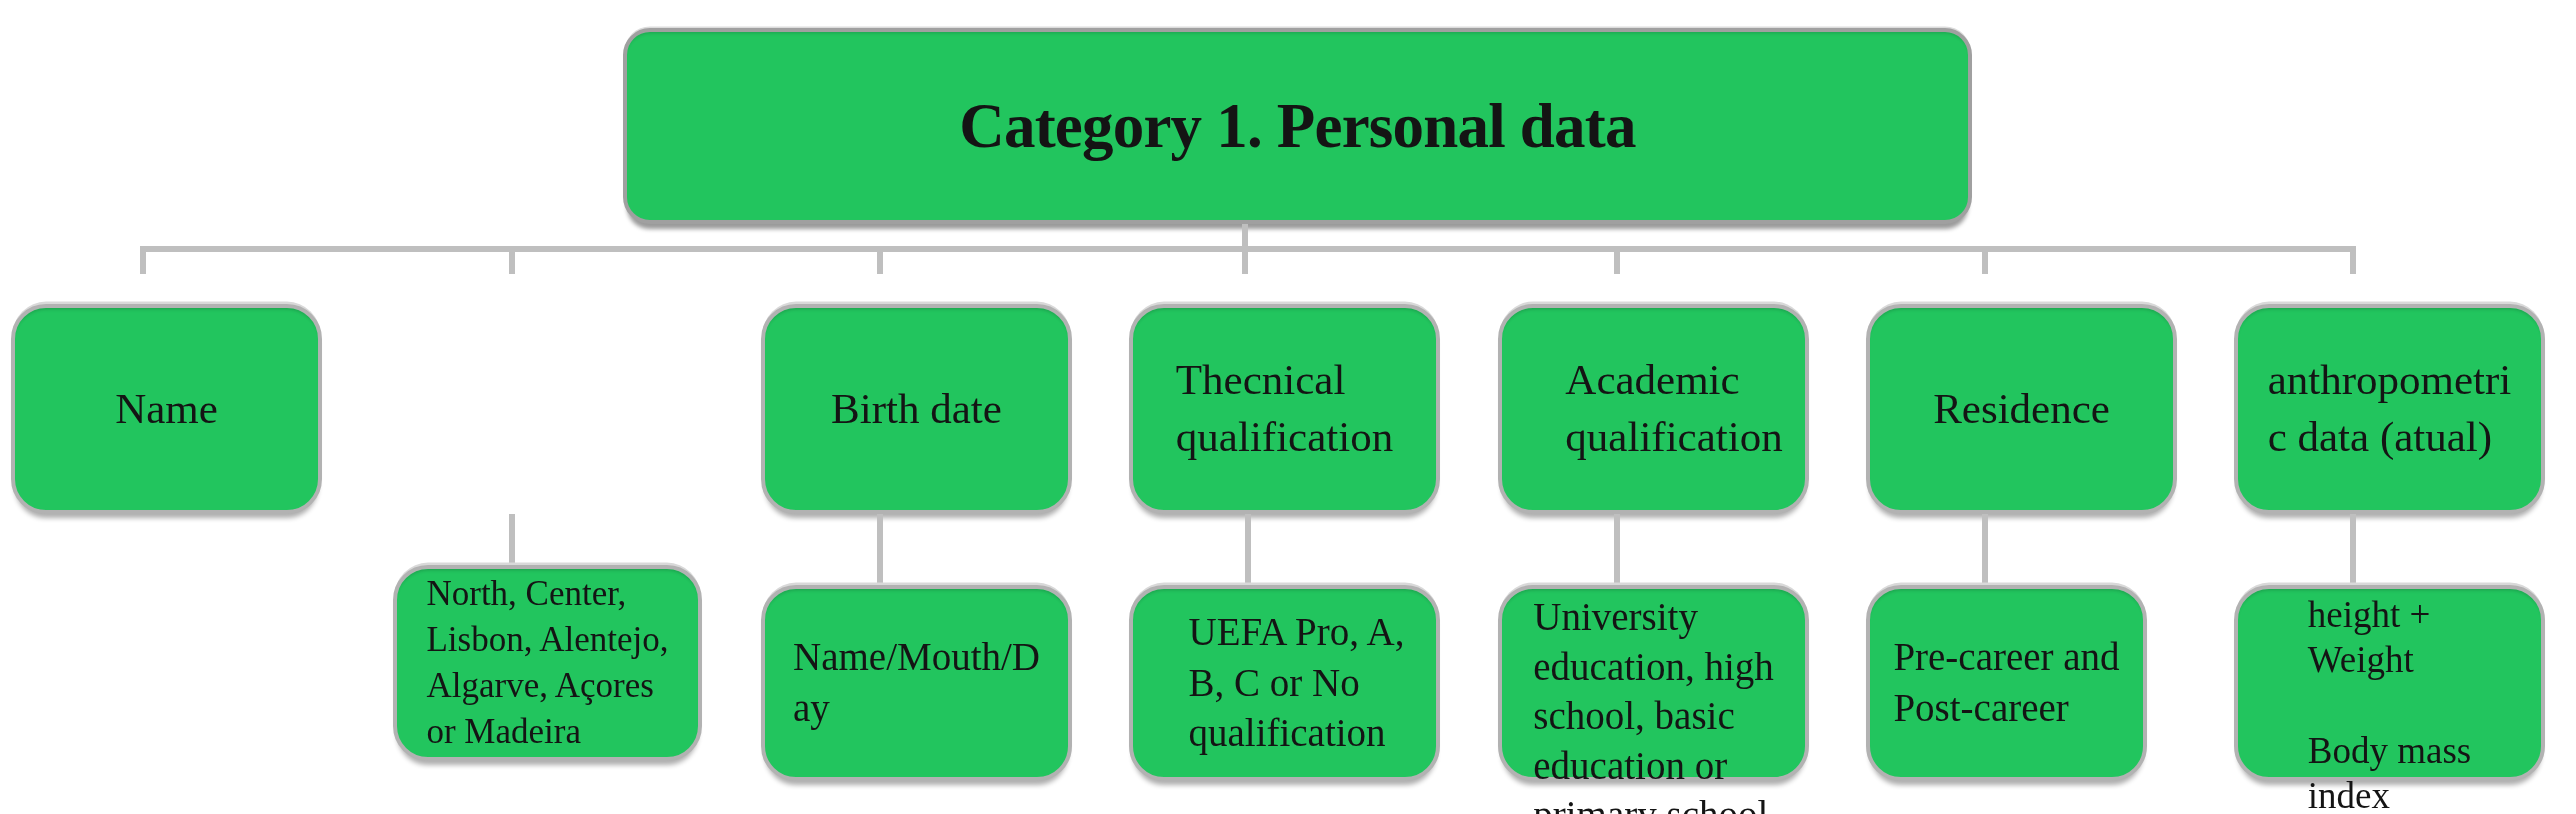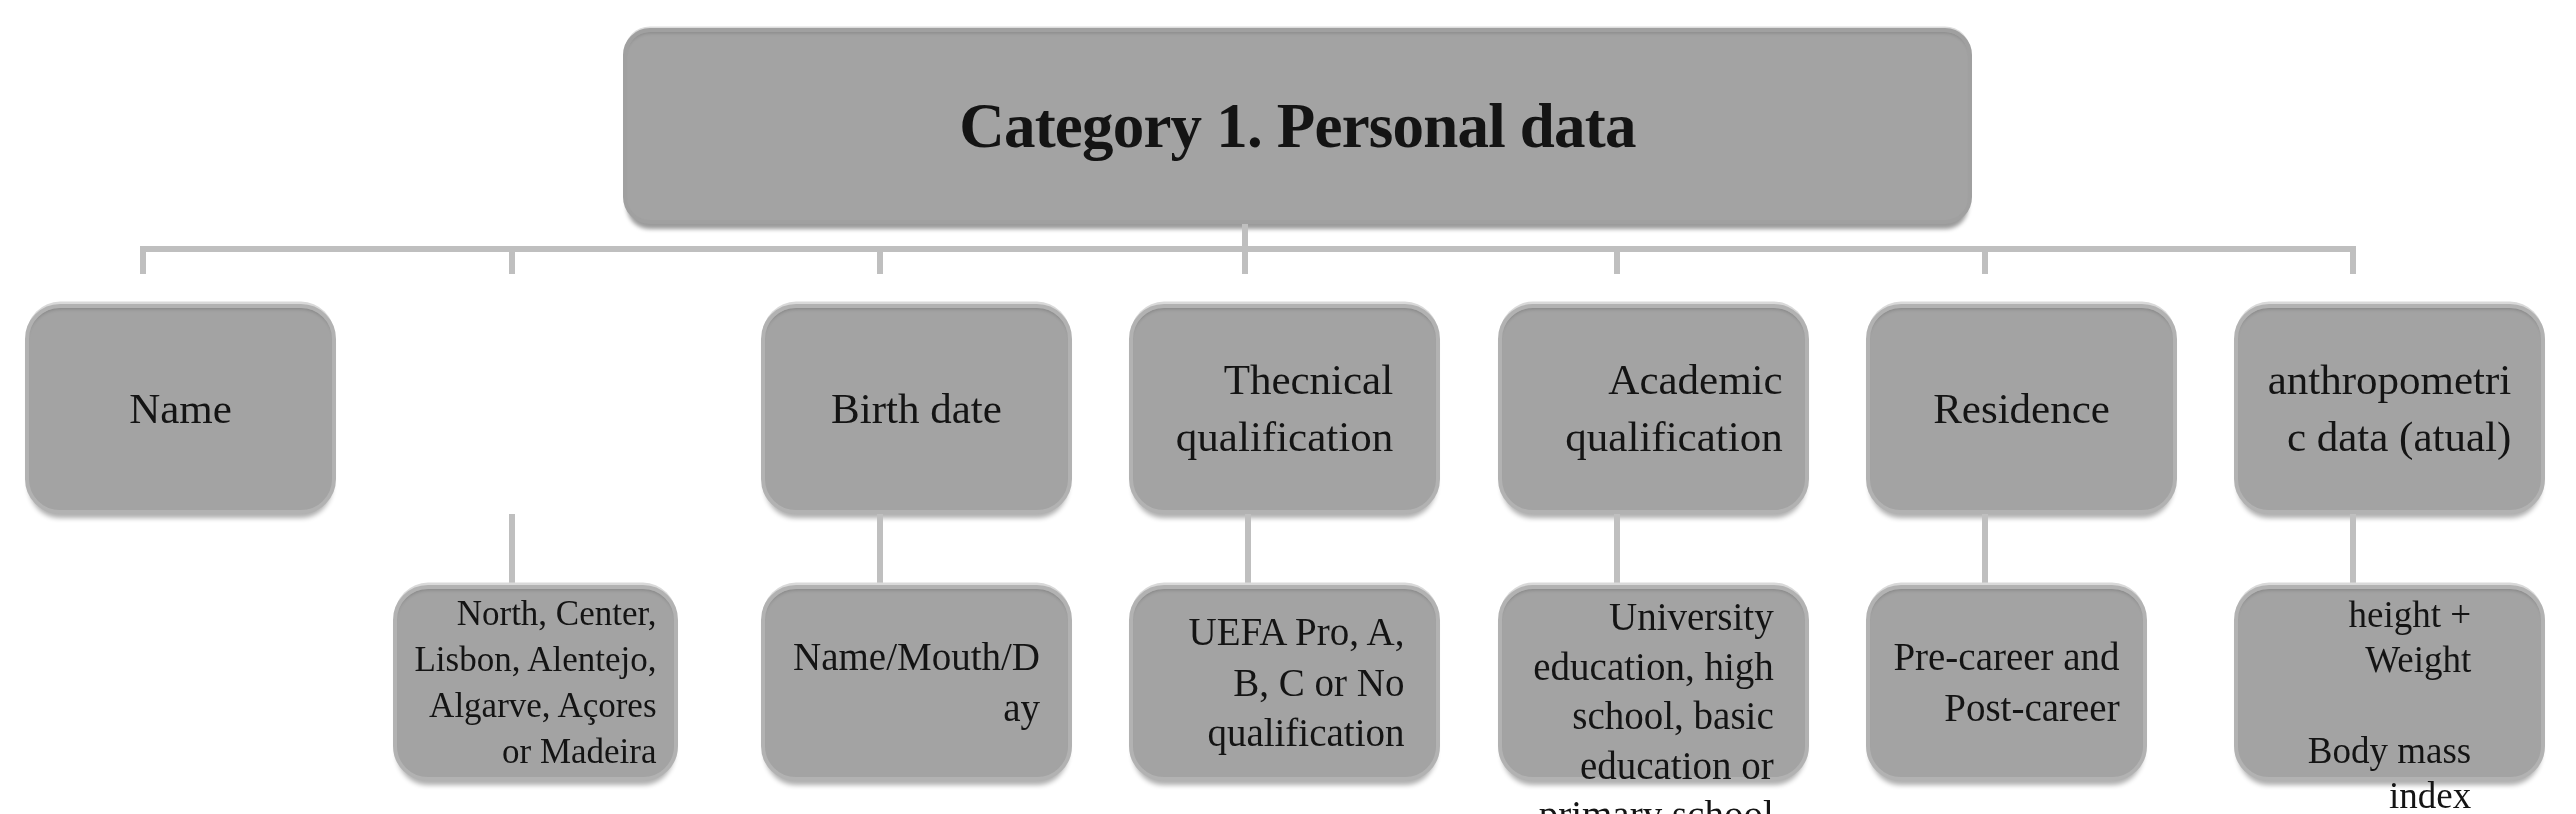--- a/index.html
+++ b/index.html
@@ -6,28 +6,28 @@
   .canvas{
     position:relative;
     width:2576px;height:815px;
     background:#ffffff;
     font-family:"Liberation Serif","DejaVu Serif",serif;
     color:#141414;
     overflow:hidden;
   }
   .box{
     position:absolute;
-    background:#a3a3a3;
+    background:#22c55e;
     border:4.7px solid #b2b2b2;
     border-radius:35px;
     box-sizing:border-box;
     display:flex;
     align-items:center;
     justify-content:center;
-    text-align:right;
+    text-align:left;
     box-shadow:0 -4px 0 -1.6px #d9d9d9,
                0 8px 5.5px -4px rgba(0,0,0,.32),
                inset 0 4px 3.2px -2.4px rgba(0,0,0,.16);
   }
   .box .label{
     white-space:pre-line;
     display:block;
     padding:0 6.3px;
   }
   .root{
@@ -68,21 +68,21 @@
   <div class="line" style="left:140px;top:246px;width:2216px;height:6.3px;"></div>
 
   <div class="line" style="left:140px;top:252px;width:6.3px;height:22px;"></div>
   <div class="line" style="left:509px;top:252px;width:6.3px;height:22px;"></div>
   <div class="line" style="left:877px;top:252px;width:6.3px;height:22px;"></div>
   <div class="line" style="left:1242px;top:252px;width:6.3px;height:22px;"></div>
   <div class="line" style="left:1614px;top:252px;width:6.3px;height:22px;"></div>
   <div class="line" style="left:1982px;top:252px;width:6.3px;height:22px;"></div>
   <div class="line" style="left:2350px;top:252px;width:6.3px;height:22px;"></div>
 
-  <div class="box lvl1" style="left:25px;top:304px;width:311px;height:210px;">
+  <div class="box lvl1" style="left:11px;top:304px;width:311px;height:210px;">
     <span class="label">Name</span>
   </div>
   <div class="box lvl1" style="left:761px;top:304px;width:311px;height:210px;">
     <span class="label">Birth date</span>
   </div>
   <div class="box lvl1" style="left:1129px;top:304px;width:311px;height:210px;">
     <span class="label">Thecnical
 qualification</span>
   </div>
   <div class="box lvl1" style="left:1498px;top:304px;width:311px;height:210px;padding-left:41px;">
@@ -97,21 +97,21 @@
 c data (atual)</span>
   </div>
 
   <div class="line" style="left:509px;top:514px;width:6.3px;height:71px;"></div>
   <div class="line" style="left:877px;top:514px;width:6.3px;height:71px;"></div>
   <div class="line" style="left:1245px;top:514px;width:6.3px;height:71px;"></div>
   <div class="line" style="left:1614px;top:514px;width:6.3px;height:71px;"></div>
   <div class="line" style="left:1982px;top:514px;width:6.3px;height:71px;"></div>
   <div class="line" style="left:2350px;top:514px;width:6.3px;height:71px;"></div>
 
-  <div class="box lvl2 small" style="left:393px;top:585px;width:285px;height:196px;">
+  <div class="box lvl2 small" style="left:393px;top:565px;width:309px;height:196px;">
     <span class="label">North, Center,
 Lisbon, Alentejo,
 Algarve, Açores
 or Madeira</span>
   </div>
   <div class="box lvl2" style="left:761px;top:585px;width:311px;height:196px;">
     <span class="label">Name/Mouth/D
 ay</span>
   </div>
   <div class="box lvl2" style="left:1129px;top:585px;width:311px;height:196px;padding-left:24px;">

